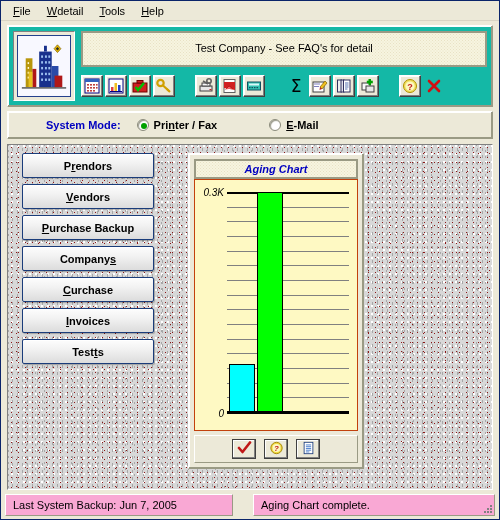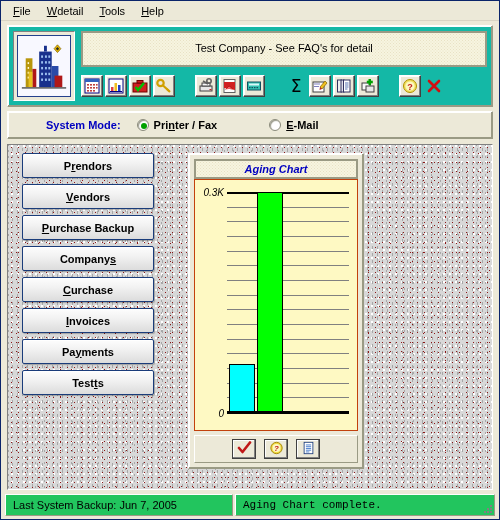--- a/index.html
+++ b/index.html
@@ -267,29 +267,29 @@
   }
 
   
   #status-bar {
     height: 22px; flex: 0 0 22px;
     margin: 4px 4px 3px 4px;
     display: flex; align-items: stretch;
     font-size: 11px;
   }
   .status-cell {
-    background:#22c55e;
+    background:#f9a8d4;
     border: 1px solid #fff;
     border-right-color:#9a9a84; border-bottom-color:#9a9a84;
     display:flex; align-items:center;
     padding-left: 7px;
     color:#000;
   }
   #status-left { flex: 0 0 228px; }
-  #status-right { flex: 1 1 auto; margin-left: 2px; position: relative; font-family: Liberation Mono, monospace; }
+  #status-right { flex: 1 1 auto; margin-left: 20px; position: relative; }
   #grip {
     position:absolute; right: 2px; bottom: 2px;
     width: 12px; height: 12px;
   }
   .grip-dot { position:absolute; width:2px; height:2px; background:#808080; }
 </style>
 </head>
 <body>
 
 <div id="app-window">
@@ -557,25 +557,20 @@
         </div>
       <div class="nav-btn">
           <span></span>
           <span class="acc">C</span>
           <span>urchase</span>
         </div>
       <div class="nav-btn">
           <span></span>
           <span class="acc">I</span>
           <span>nvoices</span>
-        </div>
-      <div class="nav-btn">
-          <span>Pa</span>
-          <span class="acc">y</span>
-          <span>ments</span>
         </div>
       <div class="nav-btn">
           <span>Test</span>
           <span class="acc">t</span>
           <span>s</span>
         </div>
     </div>
 
     <div id="chart-panel">
       <div id="chart-title-bar">

